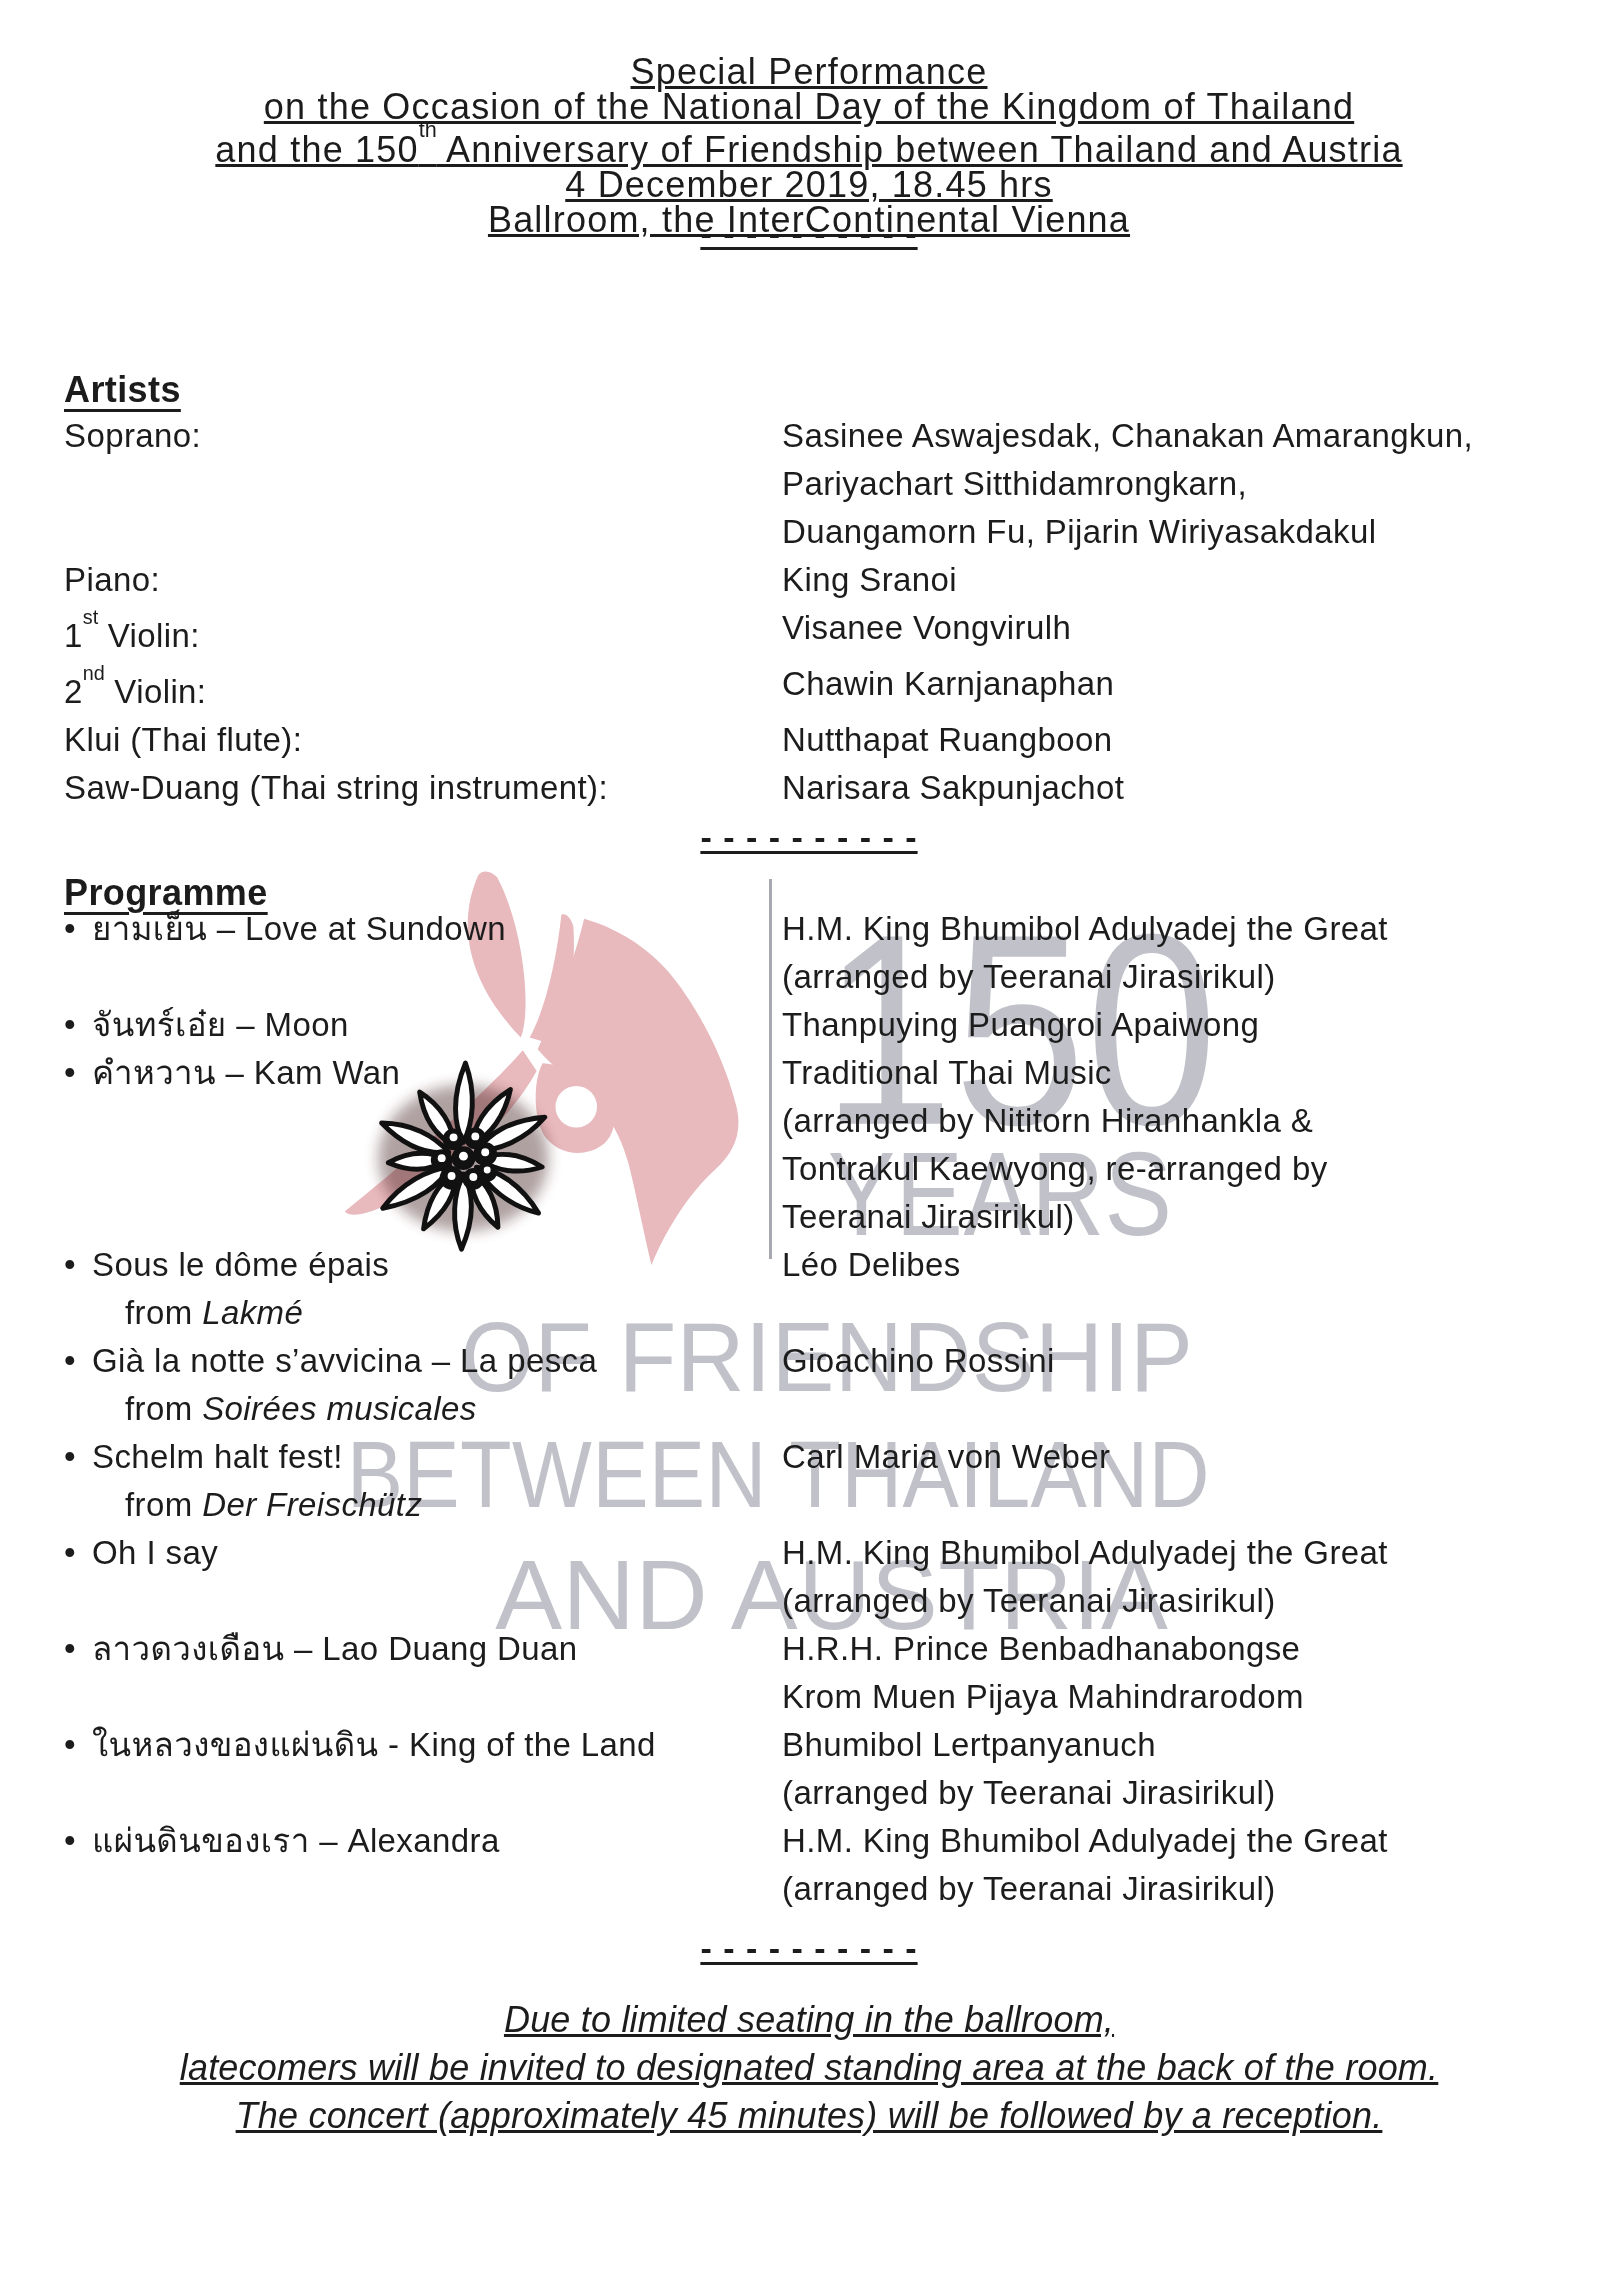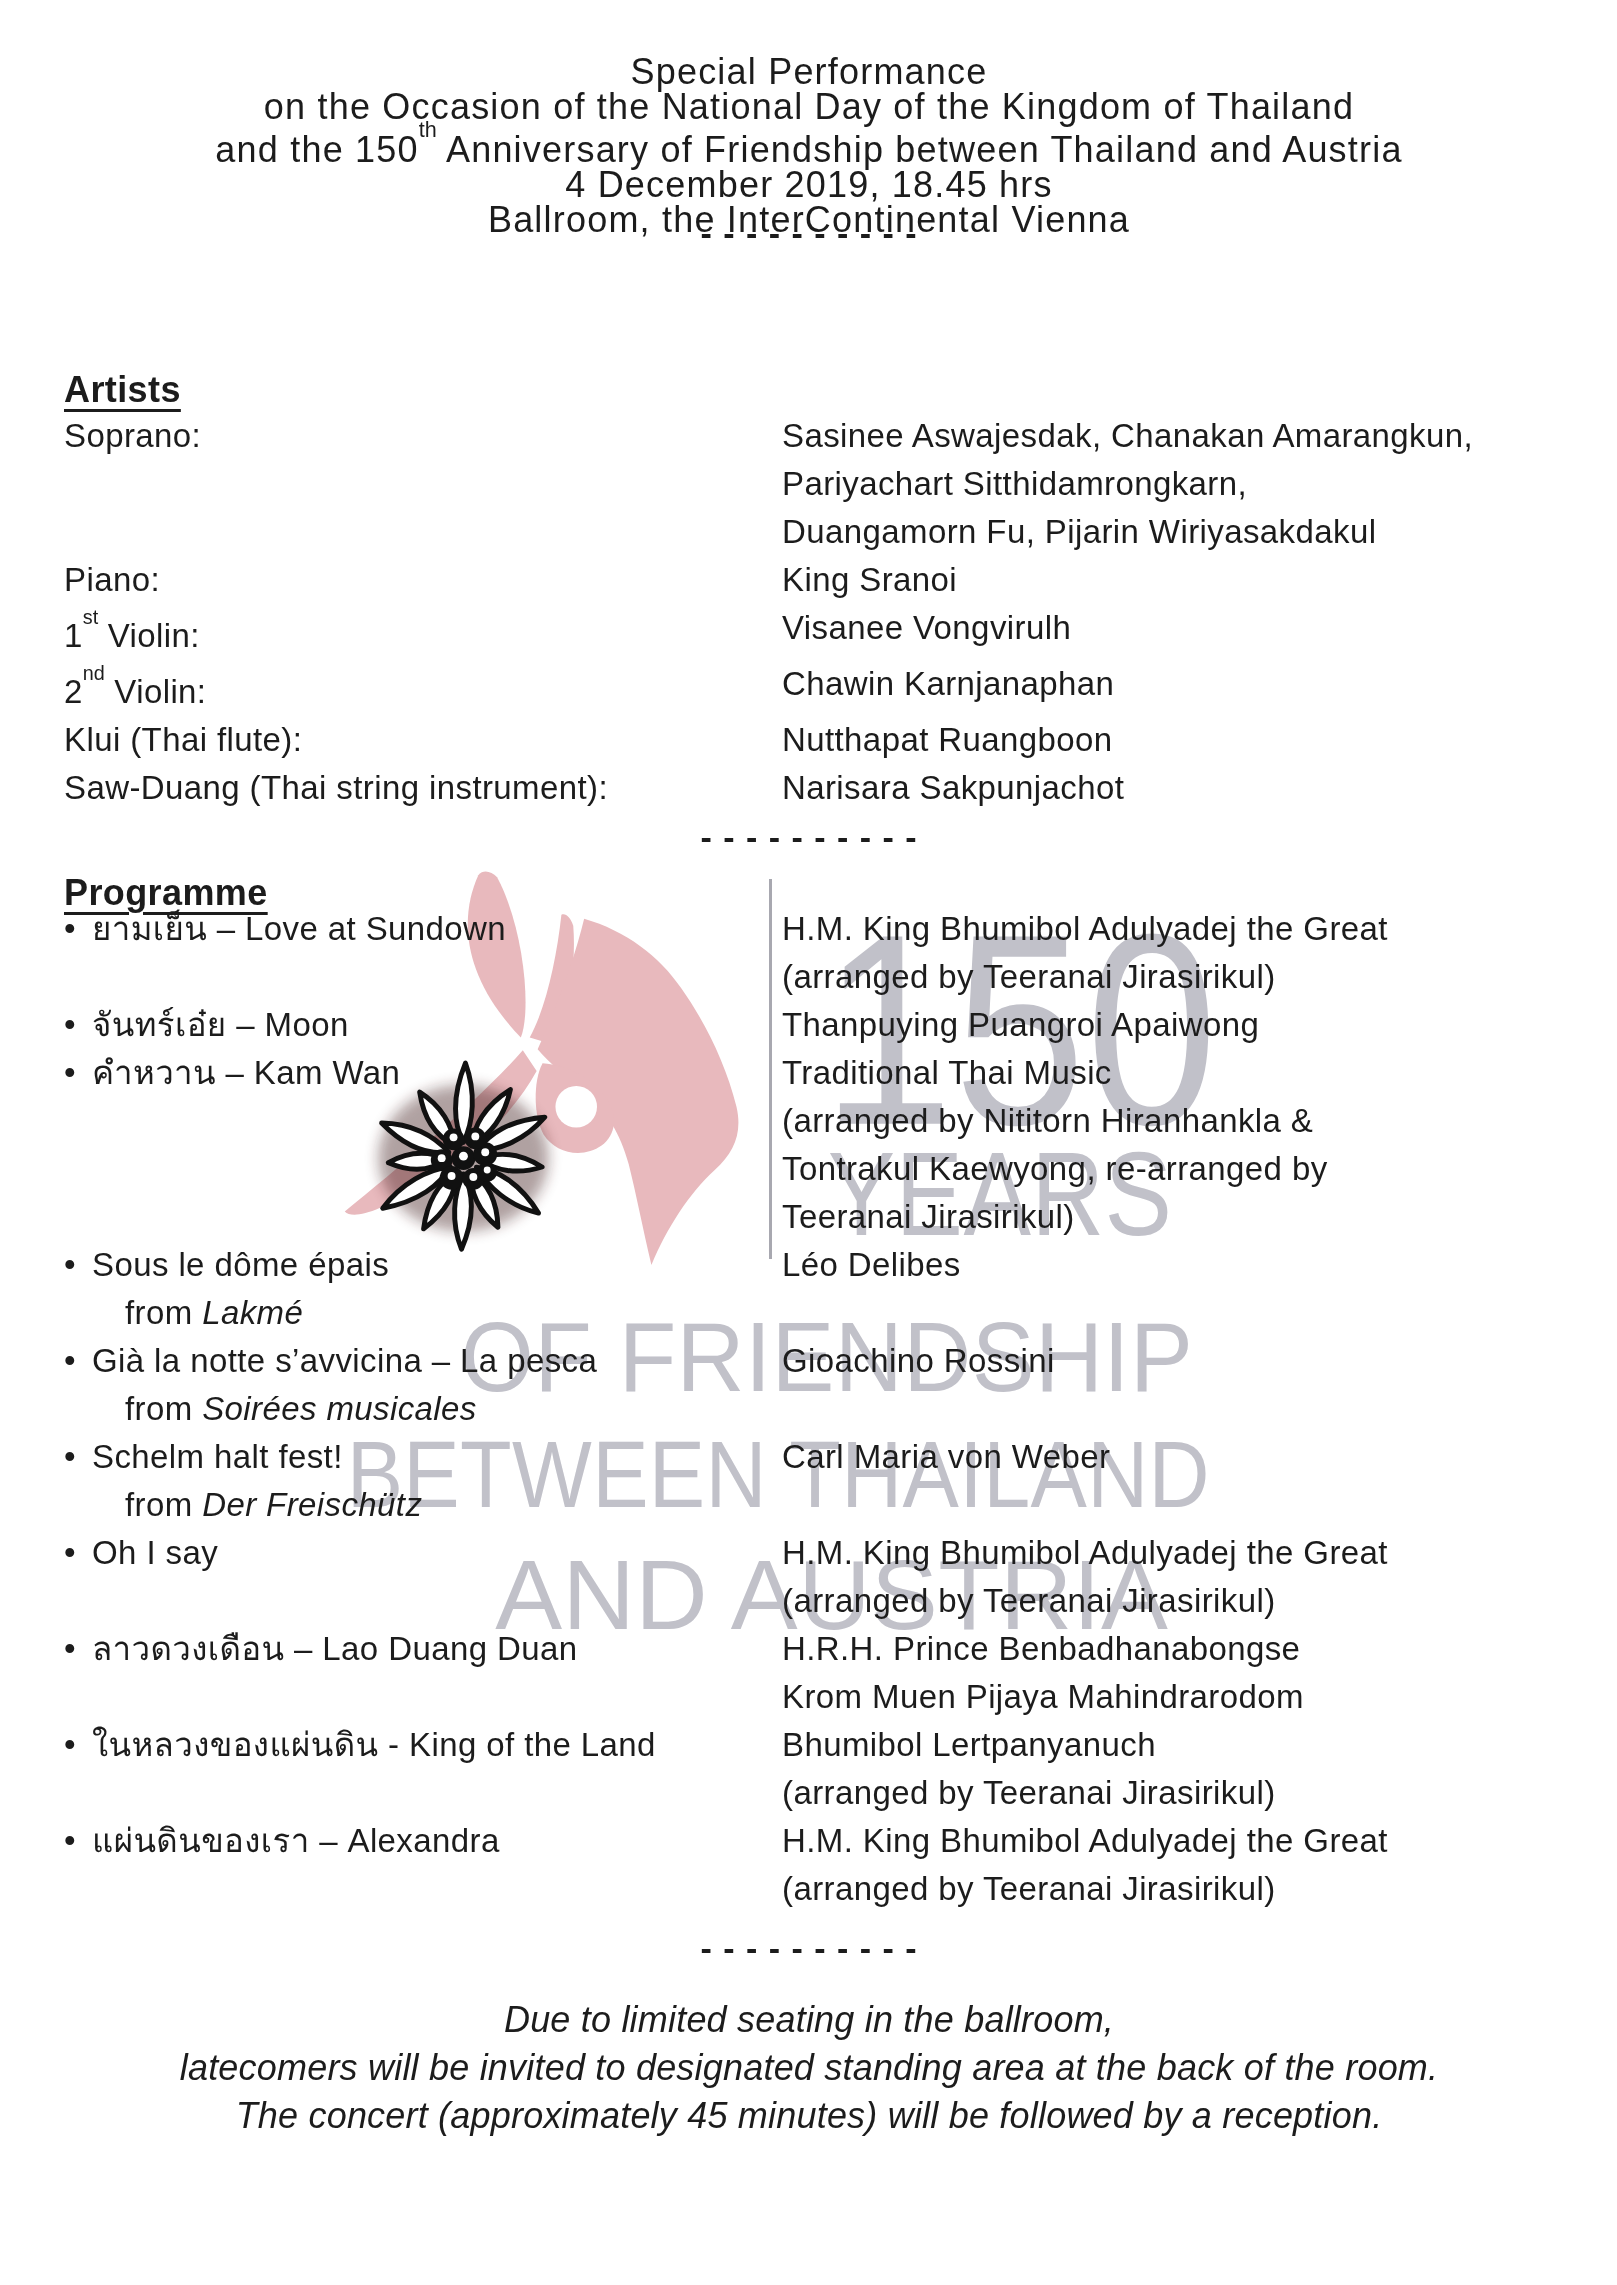--- a/index.html
+++ b/index.html
@@ -1,20 +1,20 @@
 <!DOCTYPE html>
 <html><head>
 <meta charset="utf-8">
 <style>
   html,body{margin:0;padding:0;background:#fff;}
   .page{position:relative;width:1618px;height:2286px;background:#ffffff;overflow:hidden;
         font-family:"Liberation Sans","DejaVu Sans",sans-serif;color:#1c1c1c;
         font-size:33px;letter-spacing:0.4px;}
   .abs{position:absolute;}
-  .center{left:0;right:0;text-align:center;}
+  .center{left:0;right:0;text-align:center;text-decoration:underline;}
   .wm-layer{position:absolute;inset:0;z-index:0;padding-left:16px;}
   .content{position:absolute;inset:0;z-index:1;}
   .title{top:54px;line-height:35px;font-size:36px;letter-spacing:1.2px;}
   .sep{font-weight:bold;font-size:34px;line-height:35px;letter-spacing:1px;}
   #sep-title{top:216px;} #sep-artists{top:820px;} #sep-programme{top:1931px;}
   .section-heading{font-weight:bold;font-size:36px;line-height:48px;
         text-decoration:underline;text-decoration-thickness:3px;text-underline-offset:7px;}
   #artists-heading{left:64px;top:366px;text-decoration:underline;}
   #programme-heading{left:64px;top:869px;}
   .table{display:grid;grid-template-columns:718px 1fr;line-height:48px;align-items:start;}

